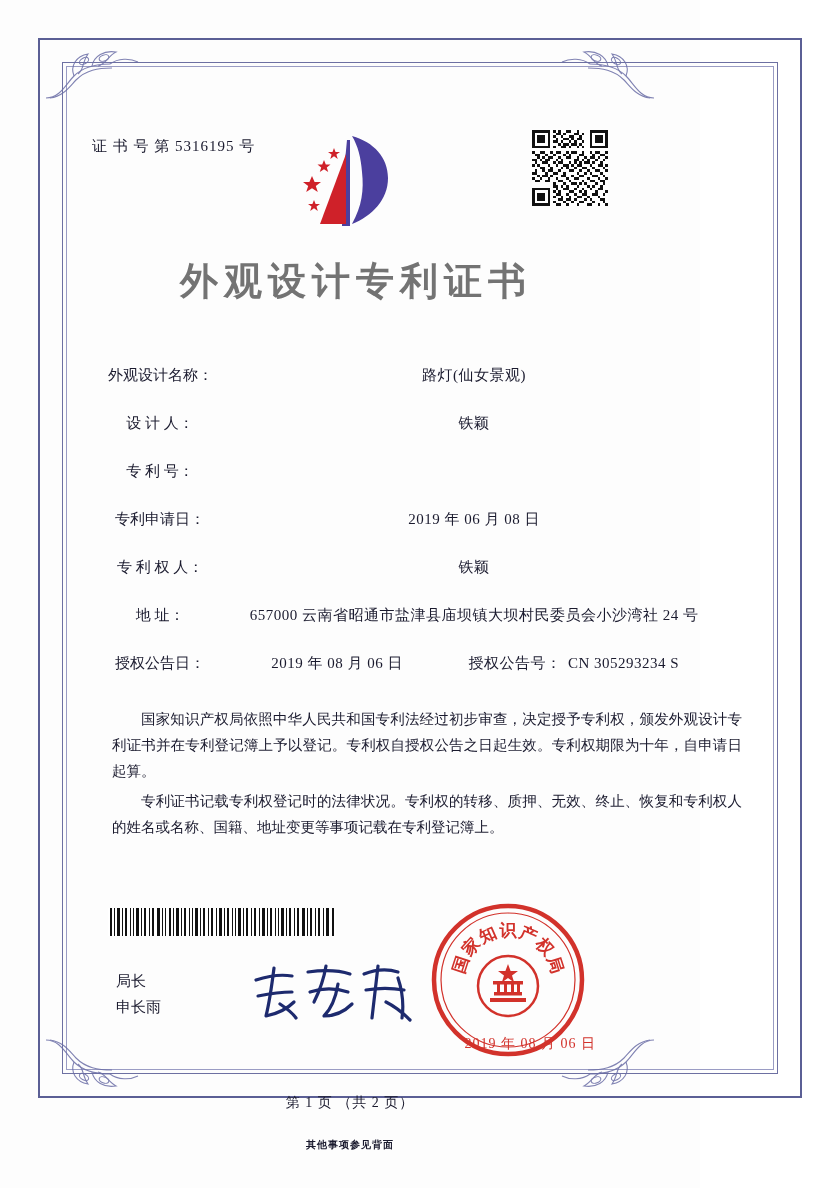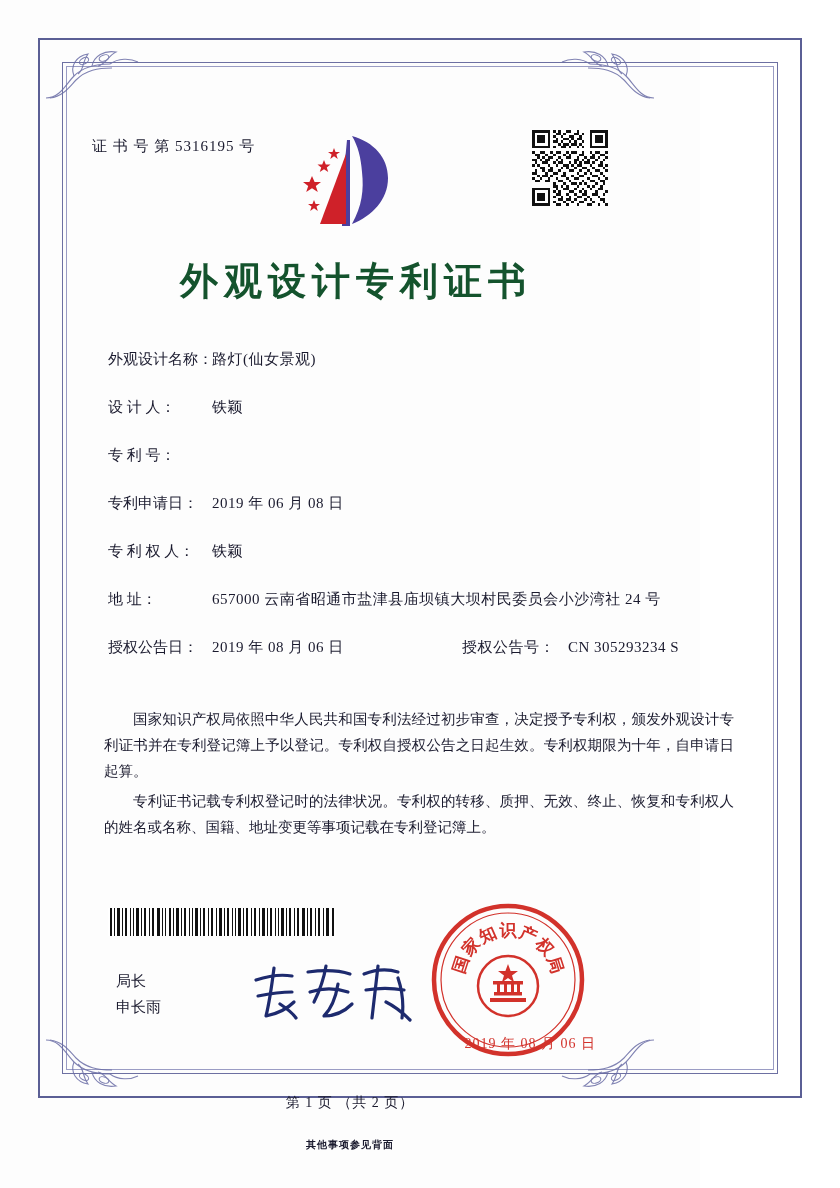--- a/index.html
+++ b/index.html
@@ -85,31 +85,32 @@
 
   .title {
     position: absolute;
     left: 12px; right: 0;
     top: 256px;
     text-align: center;
     font-size: 38px;
     font-weight: bold;
     letter-spacing: 6px;
     font-family: "DejaVu Serif", "Liberation Serif", serif;
-    color: #14532d;
+    color: #737373;
   }
 
   
   .fields {
     position: absolute;
     left: 108px;
-    top: 348px;
+    top: 364px;
     width: 628px;
     font-size: 15px;
     line-height: 22px;
+    text-align: center;
   }
   .row {
     display: flex;
     align-items: flex-start;
     margin-bottom: 26px;
   }
   .row .label {
     width: 104px;
     flex: 0 0 104px;
     white-space: nowrap;
@@ -118,21 +119,21 @@
     flex: 1;
     letter-spacing: 0.5px;
   }
   .row.split .value { display: flex; }
   .row.split .v1 { width: 250px; }
   .row.split .l2 { width: 106px; flex: 0 0 106px; }
 
   
   .paras {
     position: absolute;
-    left: 104px;
+    left: 112px;
     top: 706px;
     width: 630px;
     font-size: 14.5px;
     line-height: 26px;
     text-align: justify;
     font-family: "DejaVu Serif", "Liberation Serif", serif;
   }
   .paras p {
     margin: 0 0 4px 0;
     text-indent: 2em;

